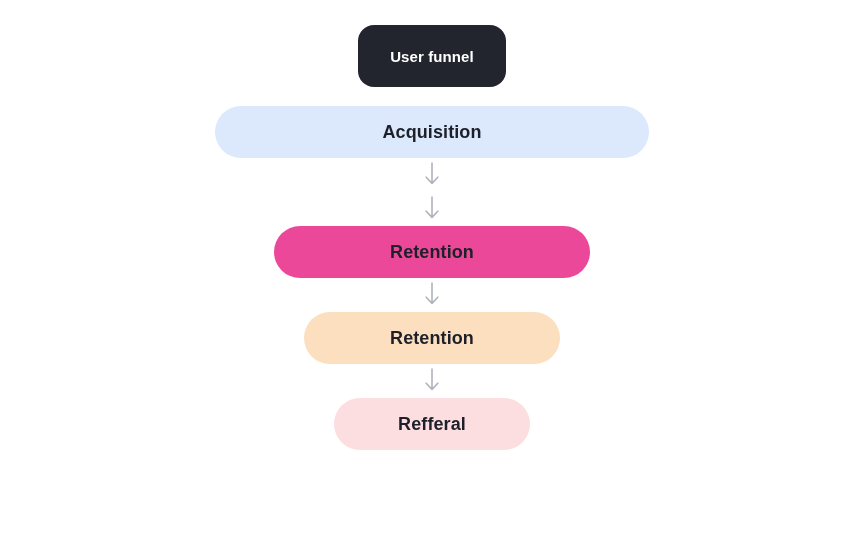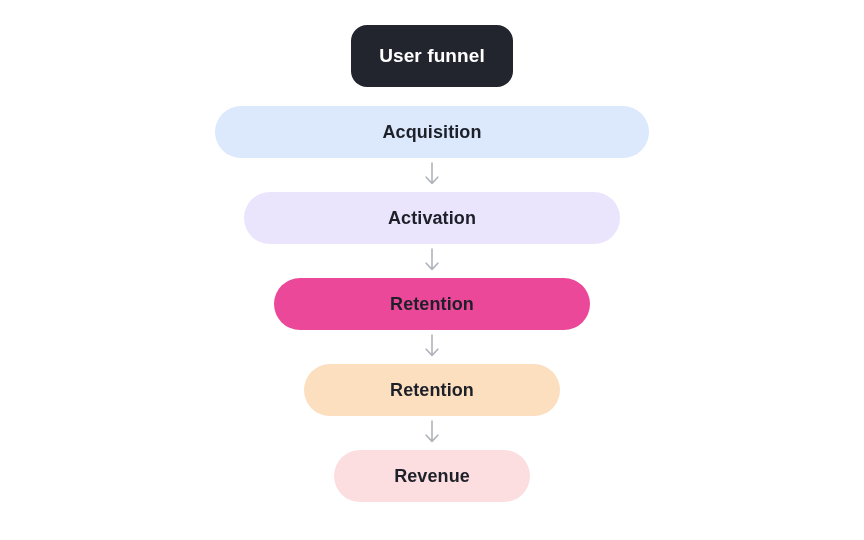--- a/index.html
+++ b/index.html
@@ -29,21 +29,21 @@
     background: #22242e;
     color: #ffffff;
     border-radius: 16px;
     height: 62px;
     min-width: 148px;
     padding: 8px 28px;
     box-sizing: border-box;
     display: flex;
     align-items: center;
     justify-content: center;
-    font-size: 19px;
+    font-size: 15px;
     font-weight: bold;
     letter-spacing: 0.1px;
   }
 
   
   .funnel-stage {
     height: 52px;
     border-radius: 26px;
     display: flex;
     align-items: center;
@@ -84,23 +84,20 @@
   <div class="funnel-stage" style="background: rgb(220, 232, 252); width: 434px; color: rgb(30, 32, 41);">
     <span>Acquisition</span>
   </div>
 
   <div class="funnel-connector">
     <svg width="16" height="26" viewBox="0 0 16 26">
       <path d="M8 1 L8 21 M2.2 15.2 L8 21.4 L13.8 15.2" fill="none" stroke="#b0b3bb" stroke-width="1.6" stroke-linecap="round" stroke-linejoin="round"></path>
     </svg>
   </div>
 
-  <div class="funnel-stage" style="background: rgb(234, 228, 253); width: 376px; color: rgb(30, 32, 41);">
-    <span>Activation</span>
-  </div>
 
   <div class="funnel-connector">
     <svg width="16" height="26" viewBox="0 0 16 26">
       <path d="M8 1 L8 21 M2.2 15.2 L8 21.4 L13.8 15.2" fill="none" stroke="#b0b3bb" stroke-width="1.6" stroke-linecap="round" stroke-linejoin="round"></path>
     </svg>
   </div>
 
   <div class="funnel-stage" style="background: #ec4899; width: 316px; color: rgb(30, 32, 41);">
     <span>Retention</span>
   </div>
@@ -115,16 +112,16 @@
     <span>Retention</span>
   </div>
 
   <div class="funnel-connector">
     <svg width="16" height="26" viewBox="0 0 16 26">
       <path d="M8 1 L8 21 M2.2 15.2 L8 21.4 L13.8 15.2" fill="none" stroke="#b0b3bb" stroke-width="1.6" stroke-linecap="round" stroke-linejoin="round"></path>
     </svg>
   </div>
 
   <div class="funnel-stage" style="background: rgb(252, 222, 225); width: 196px; color: rgb(30, 32, 41);">
-    <span>Revenue</span>
+    <span>Refferal</span>
   </div>
 
 </div>
 
 </body></html>

